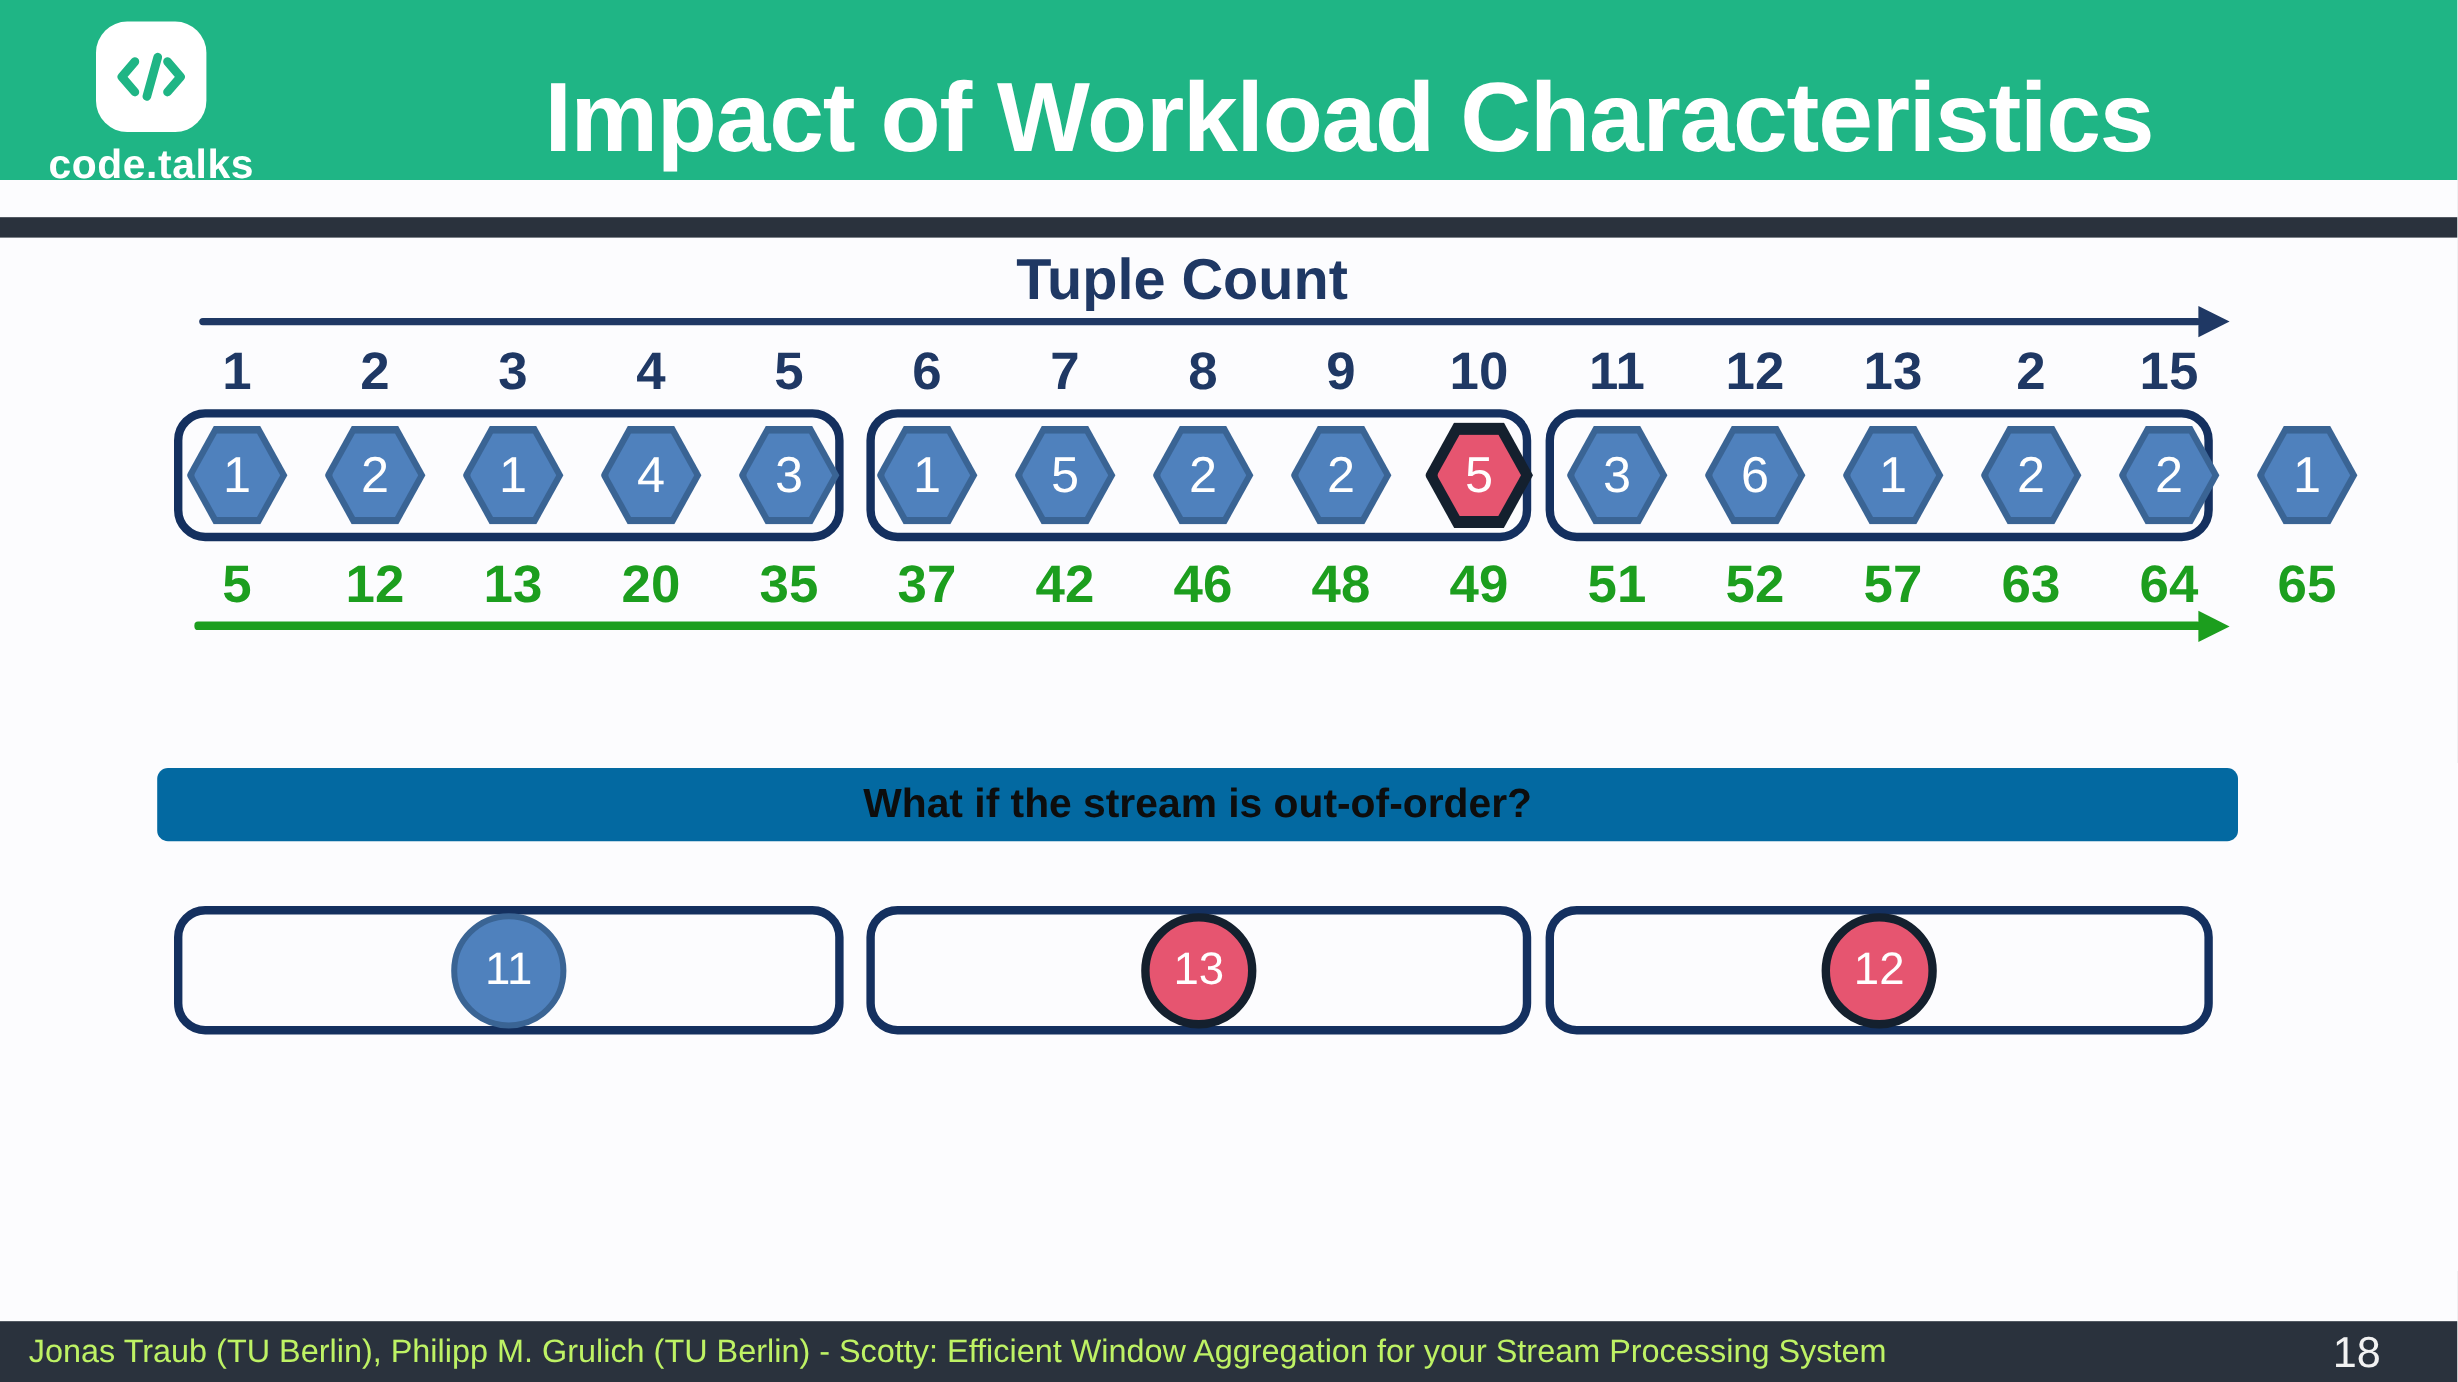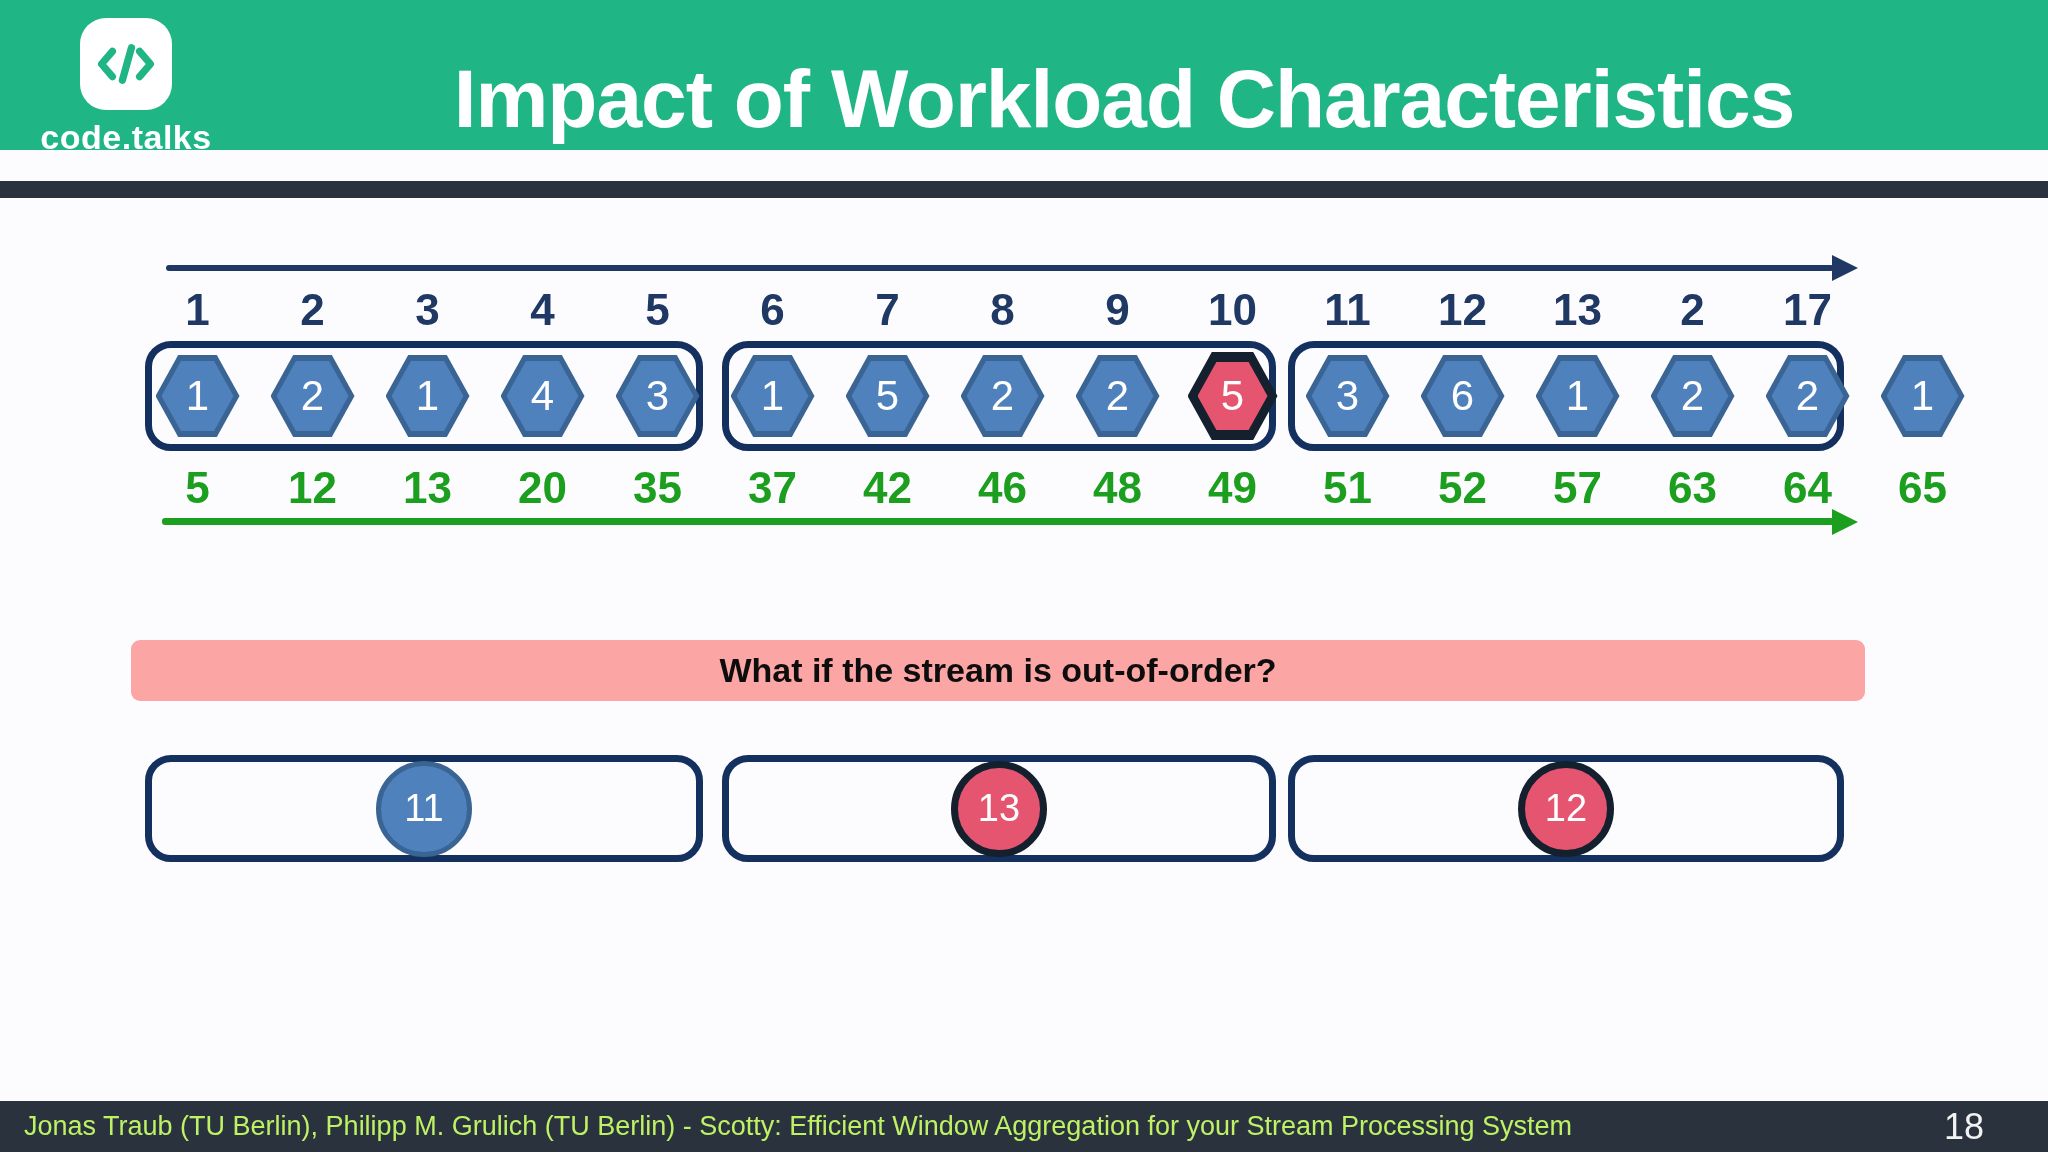--- a/index.html
+++ b/index.html
@@ -44,21 +44,21 @@
   .hex.red::before{inset:-3px;background:#14202e;}
   .hex.red::after{inset:7px;background:#e65570;}
   .hex-num{position:relative;z-index:1;color:#ffffff;font-size:42px;font-weight:400;}
   
   .window{position:absolute;top:341px;height:110px;border:7px solid #14305f;border-radius:26px;
     box-sizing:border-box;background:transparent;}
   .wpos1{left:145px;width:558px;}
   .wpos2{left:722px;width:554px;}
   .wpos3{left:1288px;width:556px;}
   
-  .banner{position:absolute;top:640px;left:131px;width:1734px;height:61px;background:#fca5a5;
+  .banner{position:absolute;top:640px;left:131px;width:1734px;height:61px;background:#0369a1;
     border-radius:9px;display:flex;align-items:center;justify-content:center;}
   .banner-text{color:#0d0d0d;font-size:34px;font-weight:700;}
   
   .owin{position:absolute;top:755px;height:107px;border:7px solid #14305f;border-radius:26px;
     box-sizing:border-box;display:flex;align-items:center;justify-content:center;}
   .circle{width:96px;height:96px;border-radius:50%;box-sizing:border-box;
     display:flex;align-items:center;justify-content:center;color:#ffffff;font-size:38px;}
   .circle.blue{background:#4f81bd;border:5px solid #3a6494;}
   .circle.red{background:#e65570;border:7px solid #14202e;}
   
@@ -80,40 +80,41 @@
           <polyline points="47,8 59,22 47,36" fill="none" stroke="#1fb585" stroke-width="8" stroke-linecap="round" stroke-linejoin="round"></polyline>
           <line x1="38" y1="4" x2="28" y2="40" stroke="#1fb585" stroke-width="8" stroke-linecap="round"></line>
         </svg>
       </div>
       <div class="logo-text">code.talks</div>
     </div>
     <h1 class="title">Impact of Workload Characteristics</h1>
   </div>
   <div class="dark-strip"></div>
 
+  <div class="axis-label tc-label">Tuple Count</div>
   <div class="arrow blue-arrow">
       <span class="head"></span>
     </div>
 
   <div class="grid counts-row">
     <div class="cell num">1</div>
     <div class="cell num">2</div>
     <div class="cell num">3</div>
     <div class="cell num">4</div>
     <div class="cell num">5</div>
     <div class="cell num">6</div>
     <div class="cell num">7</div>
     <div class="cell num">8</div>
     <div class="cell num">9</div>
     <div class="cell num">10</div>
     <div class="cell num">11</div>
     <div class="cell num">12</div>
     <div class="cell num">13</div>
     <div class="cell num">2</div>
-    <div class="cell num">17</div>
+    <div class="cell num">15</div>
   </div>
 
   <div class="window wpos1"></div>
   <div class="window wpos2"></div>
   <div class="window wpos3"></div>
 
   <div class="grid hex-row">
     <div class="hex blue">
         <span class="hex-num">1</span>
       </div>

